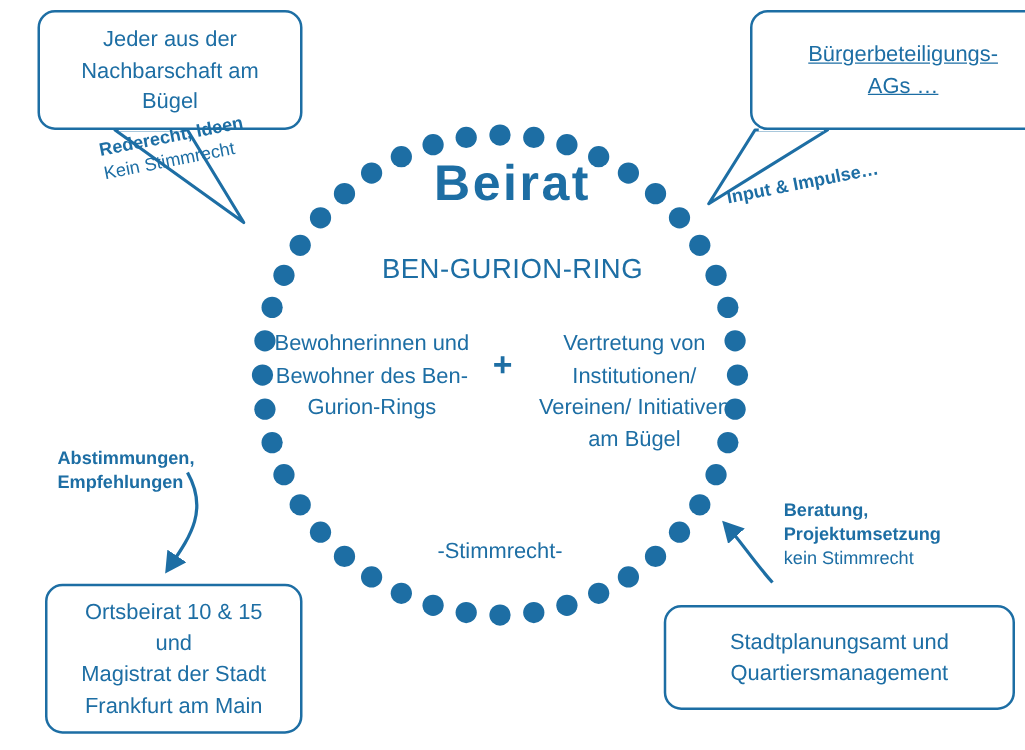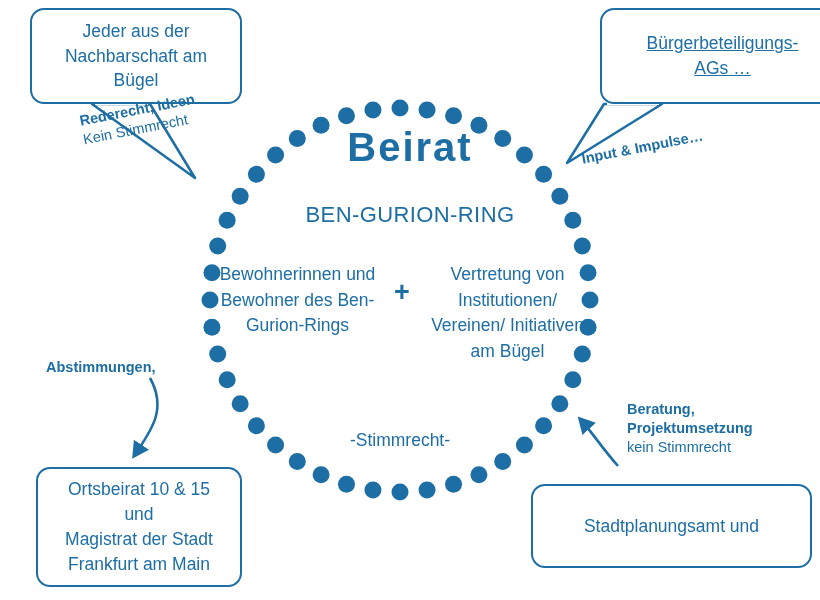--- a/index.html
+++ b/index.html
@@ -211,33 +211,35 @@
 
   <div class="box" id="box-bottom-left">
     <div>Ortsbeirat 10 &amp; 15</div>
     <div>und</div>
     <div>Magistrat der Stadt</div>
     <div>Frankfurt am Main</div>
   </div>
 
   <div class="box" id="box-bottom-right">
     <div>Stadtplanungsamt und</div>
+    <div>Quartiersmanagement</div>
   </div>
 
   <div class="conn-label" id="lbl-rederecht">
     <div class="bold">Rederecht, Ideen</div>
     <div>Kein Stimmrecht</div>
   </div>
 
   <div class="conn-label" id="lbl-input">
     <div>Input &amp; Impulse…</div>
   </div>
 
   <div class="conn-label" id="lbl-abstimmungen">
     <div>Abstimmungen,</div>
+    <div>Empfehlungen</div>
   </div>
 
   <div class="conn-label" id="lbl-beratung">
     <div class="bold">Beratung,</div>
     <div class="bold">Projektumsetzung</div>
     <div>kein Stimmrecht</div>
   </div>
 
   <div class="ring-text" id="title-main">Beirat</div>
   <div class="ring-text" id="title-sub2">BEN-GURION-RING</div>

